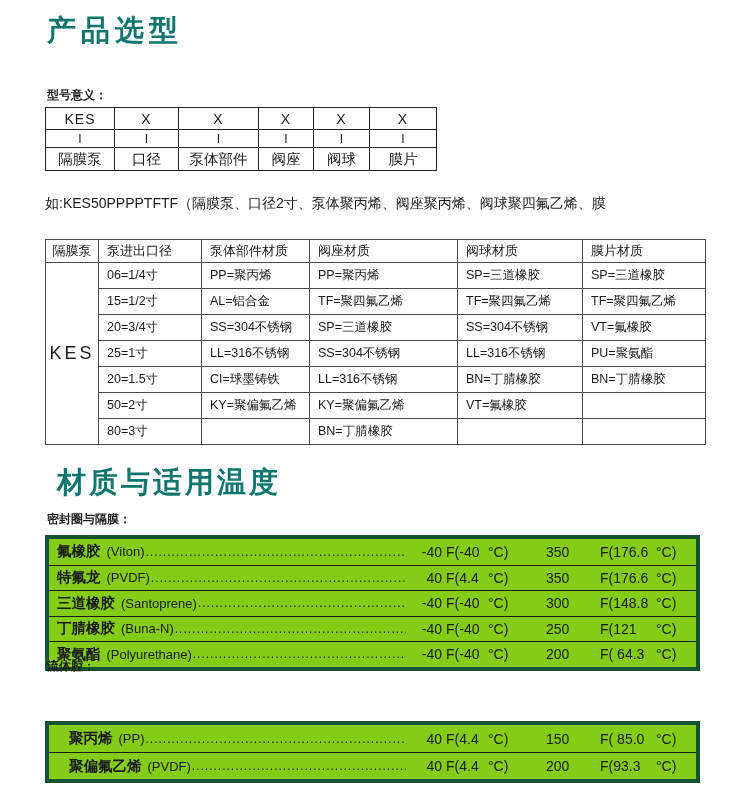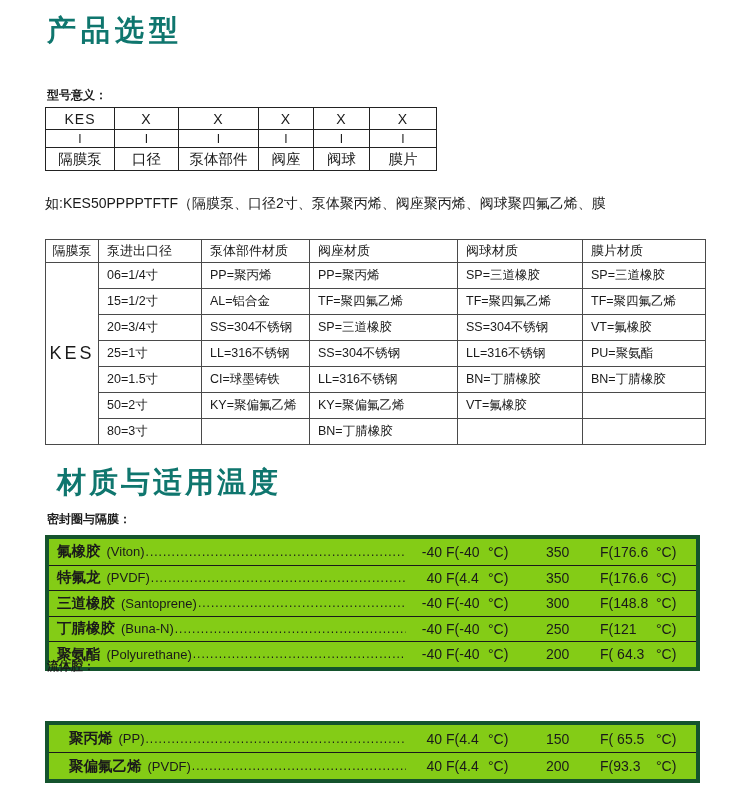--- a/index.html
+++ b/index.html
@@ -253,21 +253,21 @@
 
 <div class="ttable tt2 abs" style="left:45px; top:721px; width:655px;">
   <div class="trow">
     <span class="mat-cn">聚丙烯</span>
     <span class="mat-en">(PP)</span>
     <span class="dots">........................................................................................................................................................................................................</span>
     <span class="v v1">40</span>
     <span class="v v2">F(4.4</span>
     <span class="v v3">°C)</span>
     <span class="v v4">150</span>
-    <span class="v v5">F( 65.5</span>
+    <span class="v v5">F( 85.0</span>
     <span class="v v6">°C)</span>
   </div>
   <div class="trow">
     <span class="mat-cn">聚偏氟乙烯</span>
     <span class="mat-en">(PVDF)</span>
     <span class="dots">........................................................................................................................................................................................................</span>
     <span class="v v1">40</span>
     <span class="v v2">F(4.4</span>
     <span class="v v3">°C)</span>
     <span class="v v4">200</span>

